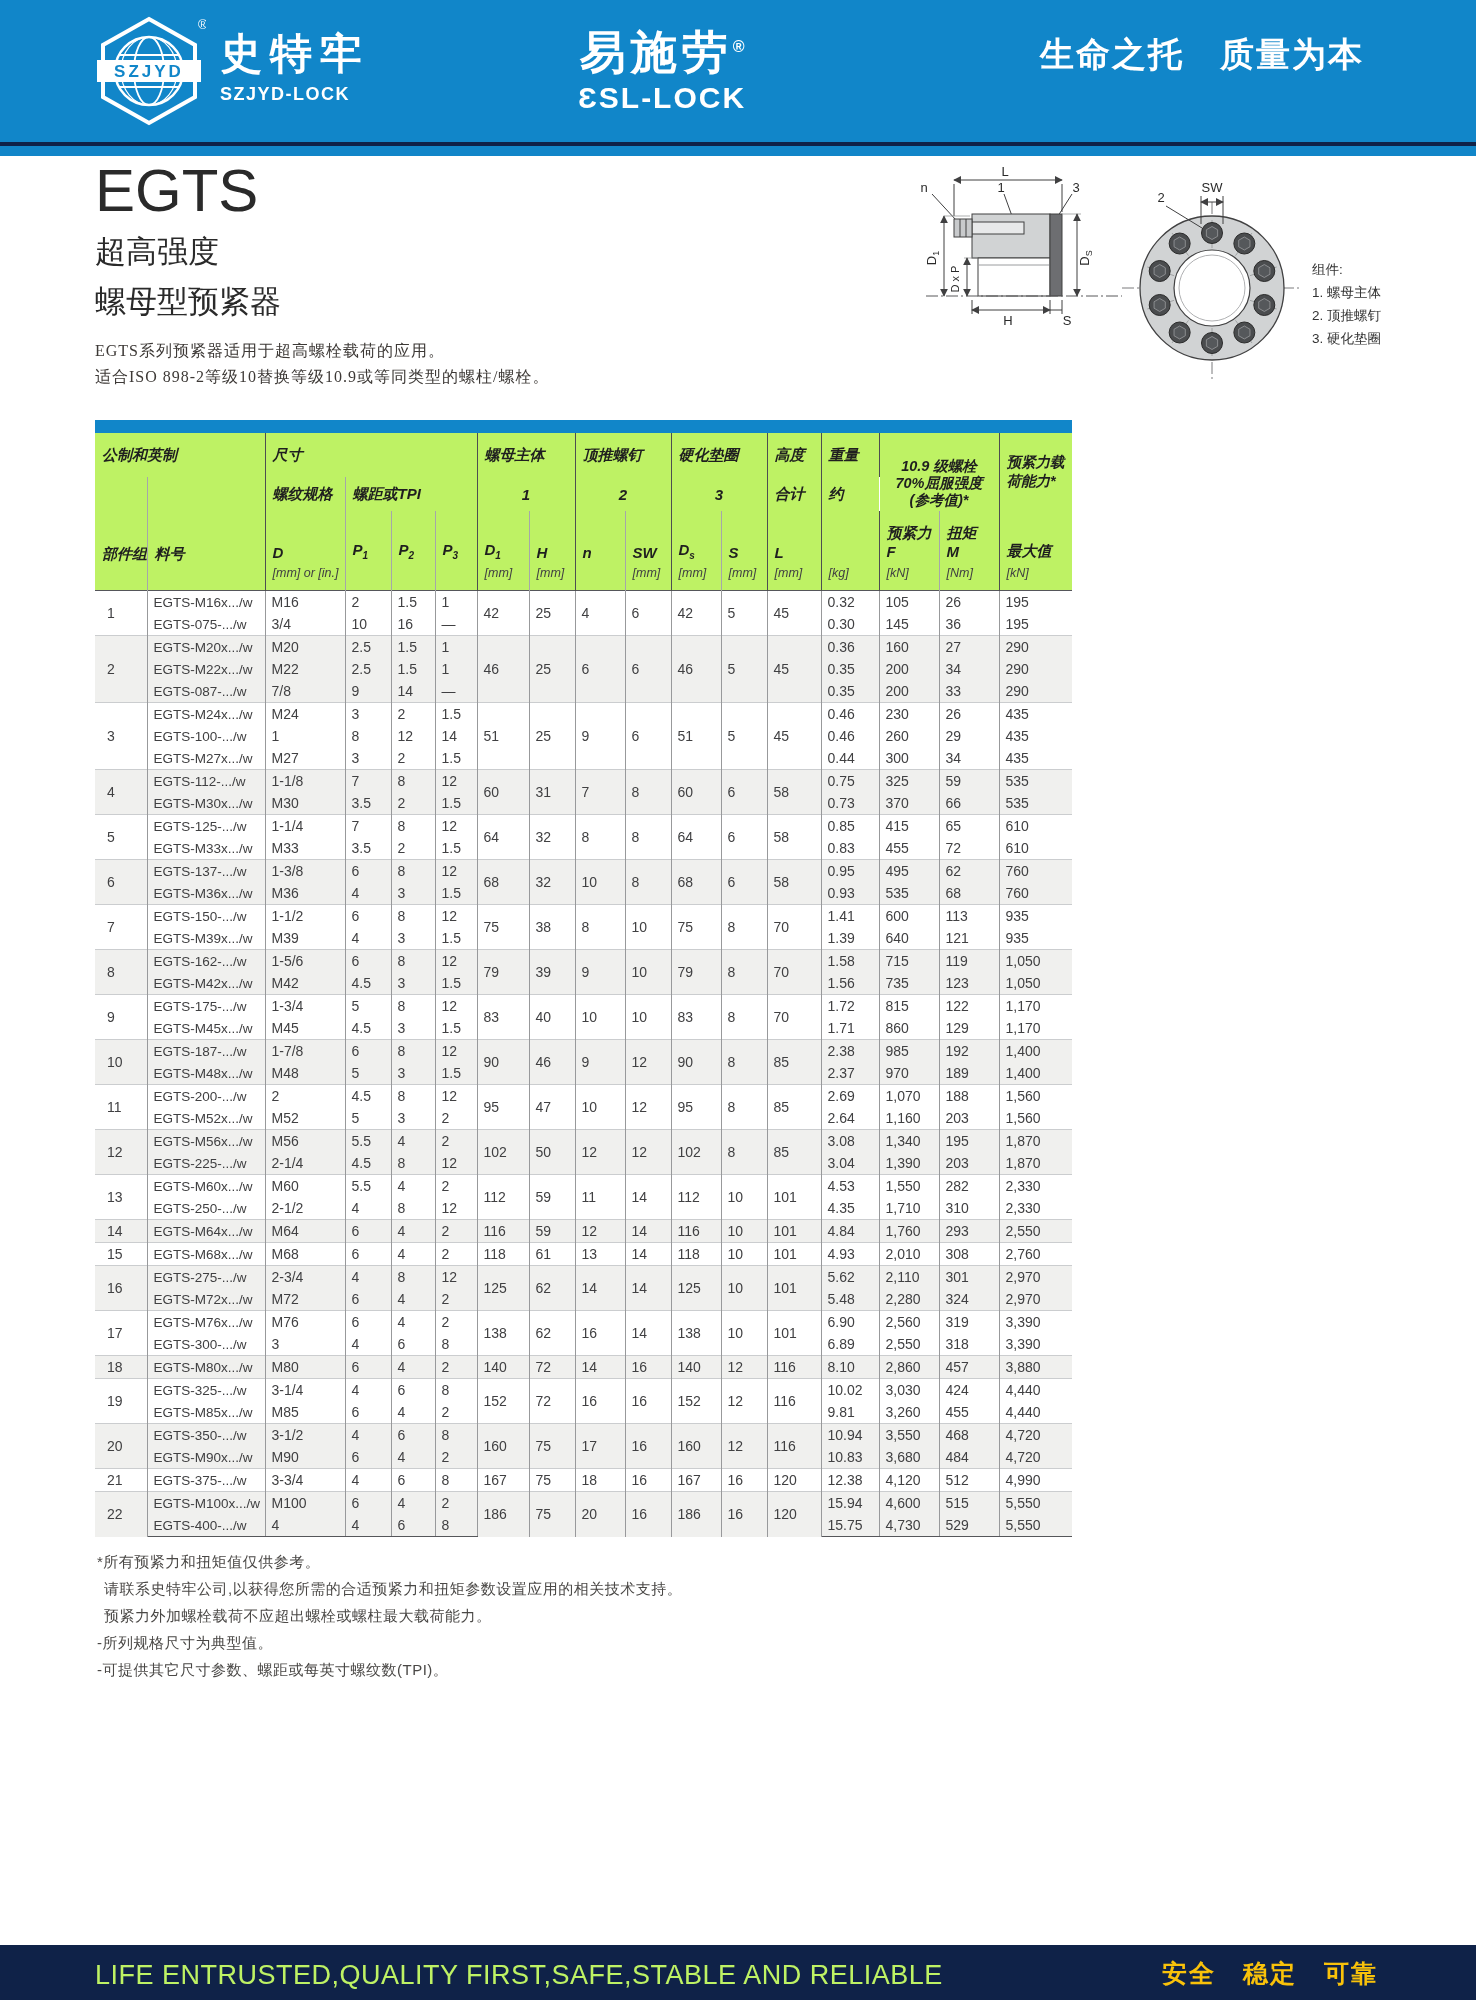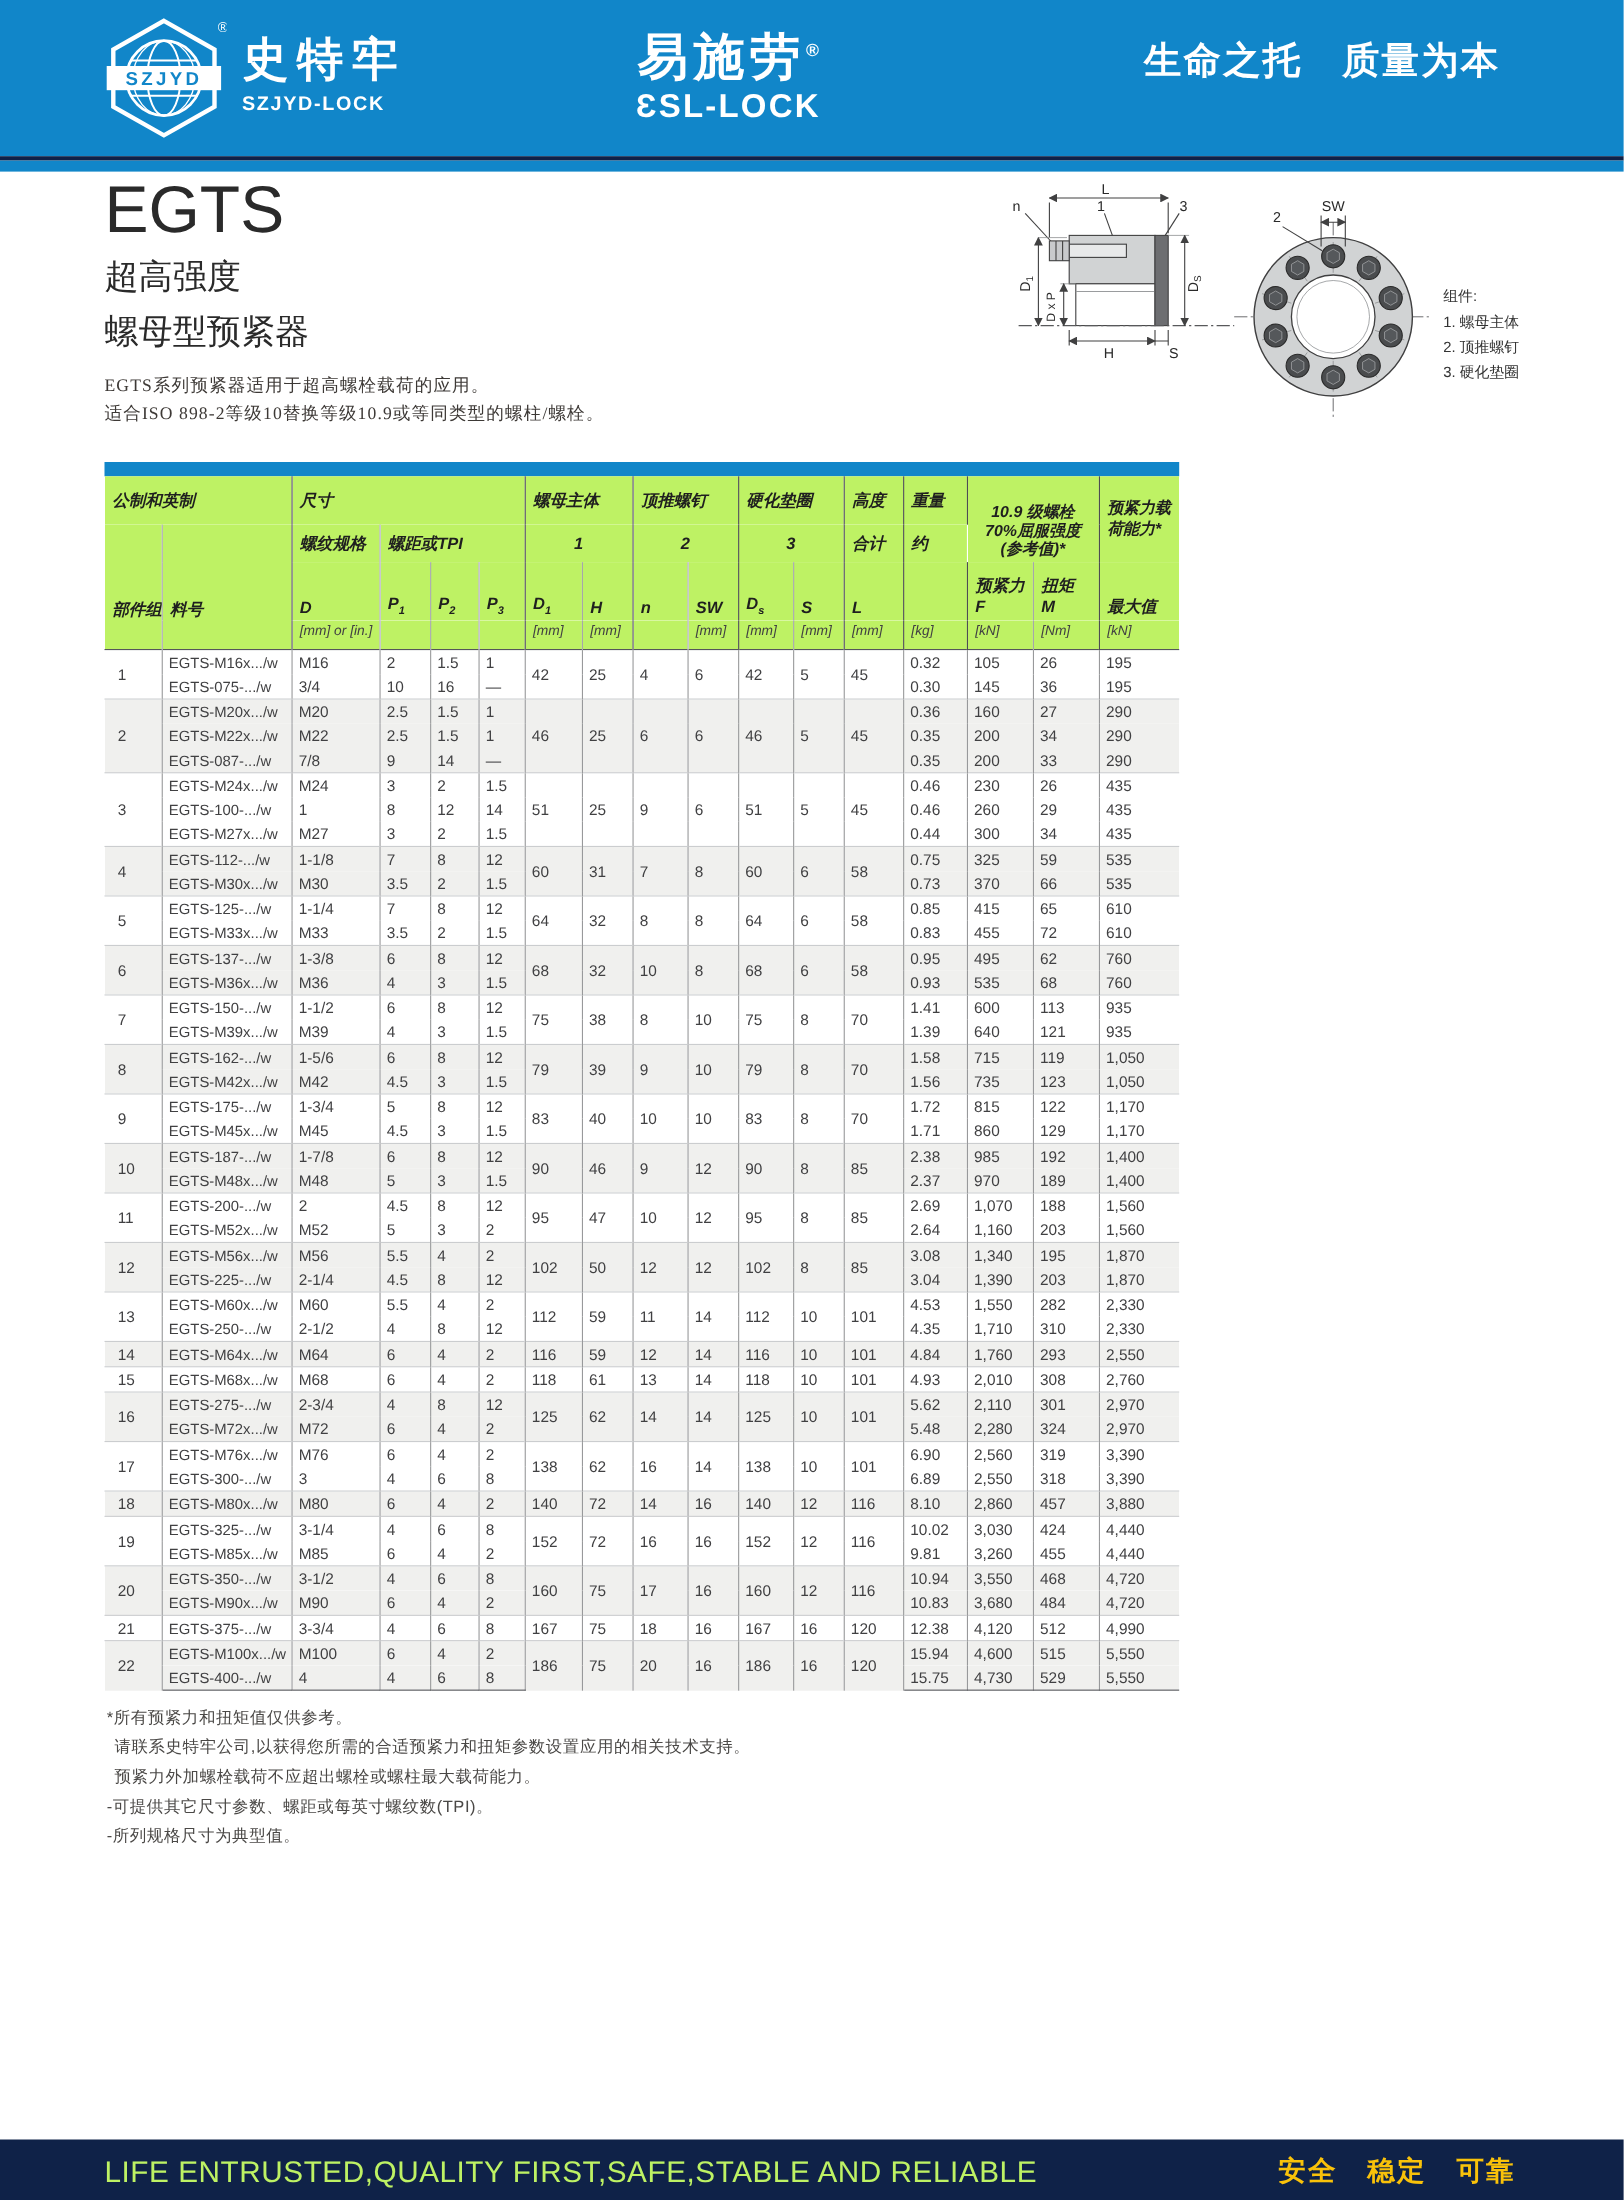--- a/index.html
+++ b/index.html
@@ -953,20 +953,20 @@
           <td>5,550</td>
         </tr>
       </tbody>
   </table>
 </div>
 
 <div class="footnotes">
   <div>*所有预紧力和扭矩值仅供参考。</div>
   <div class="ind">请联系史特牢公司,以获得您所需的合适预紧力和扭矩参数设置应用的相关技术支持。</div>
   <div class="ind">预紧力外加螺栓载荷不应超出螺栓或螺柱最大载荷能力。</div>
+  <div>-所列规格尺寸为典型值。</div>
   <div>-可提供其它尺寸参数、螺距或每英寸螺纹数(TPI)。</div>
-  <div>-所列规格尺寸为典型值。</div>
 </div>
 
 <div class="footer">
   <div class="en">LIFE ENTRUSTED,QUALITY FIRST,SAFE,STABLE AND RELIABLE</div>
   <div class="cnb">安全　稳定　可靠</div>
 </div>
 
 </body></html>

